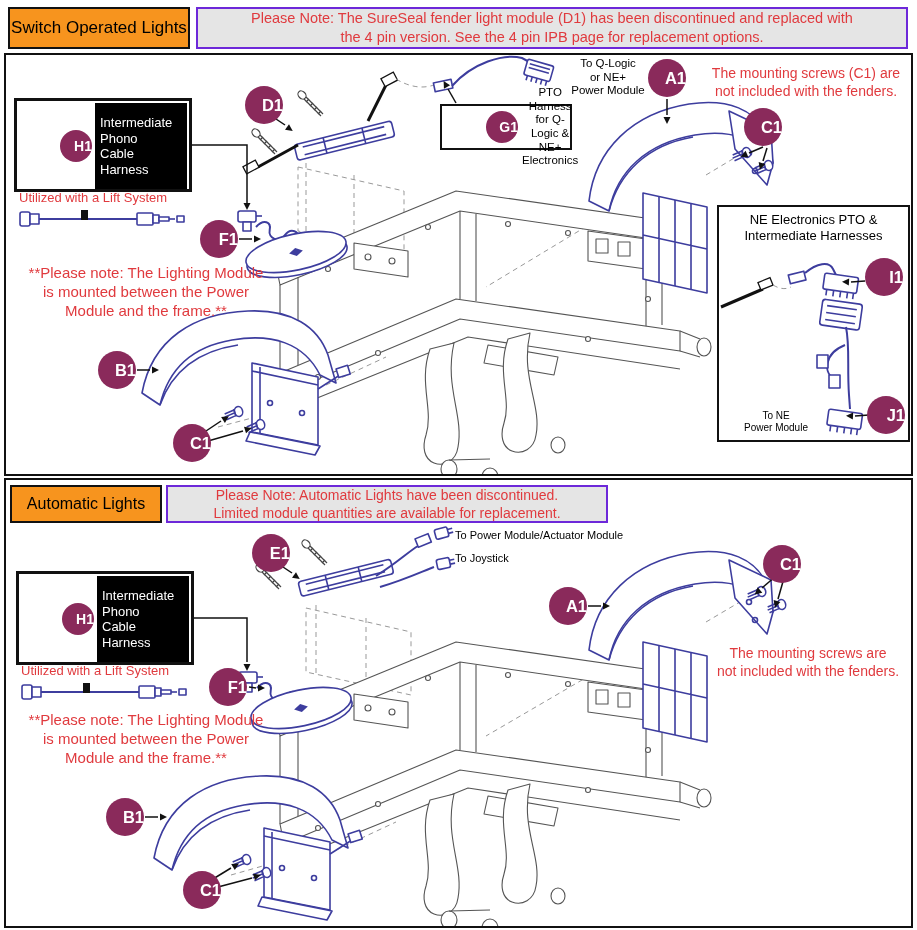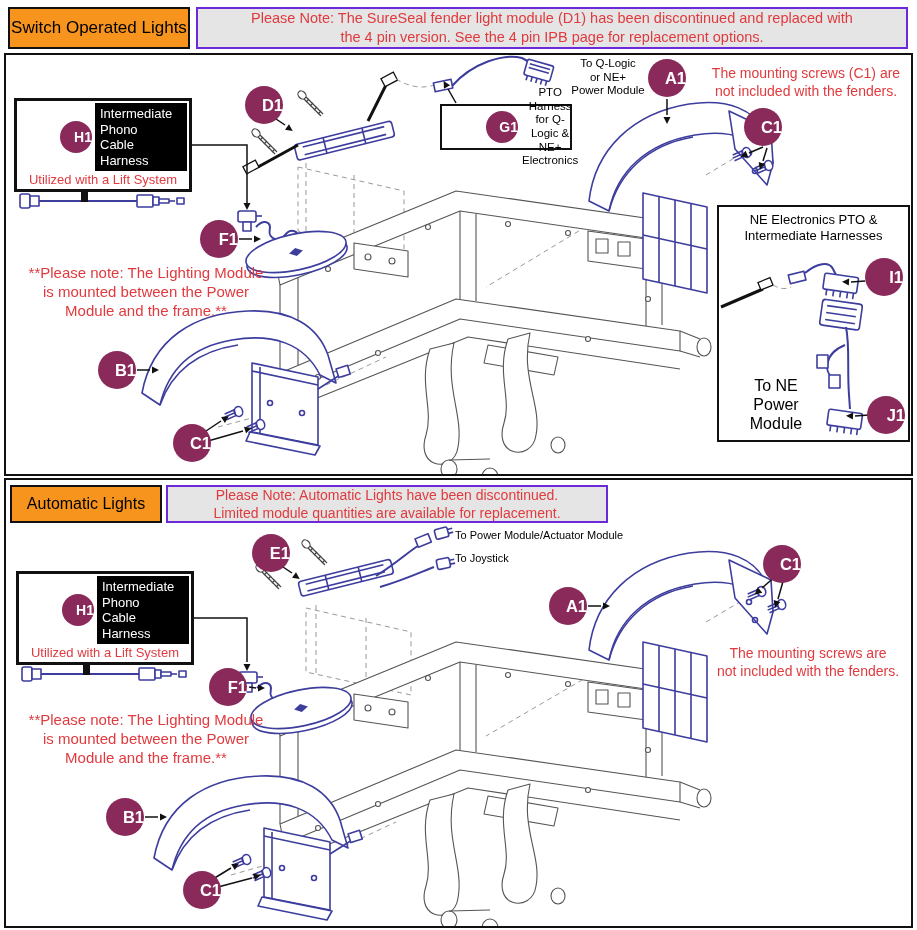--- a/index.html
+++ b/index.html
@@ -22,28 +22,28 @@
   .rednote{position:absolute;color:var(--red);text-align:center;
         white-space:pre-line;font-size:14px;line-height:1.28;}
   .rednote.lg{font-size:15px;}
   .blklabel{position:absolute;color:#000;text-align:center;white-space:pre-line;
         font-size:11.5px;line-height:1.18;}
   .blklabel.left{text-align:left;}
   .hbox{position:absolute;width:178px;height:94px;border:3px solid #111;background:#fff;
         box-sizing:border-box;padding:2px;}
   .hbox-row{display:flex;align-items:center;gap:3px;}
   .hbox-title{background:#000;color:#fff;font-size:13px;line-height:1.2;
-        padding:3px 5px;white-space:pre-line;flex:1;}
-  .hbox-sub{color:var(--red);font-size:13px;text-align:center;margin-top:1px;}
+        padding:12px 5px;white-space:pre-line;flex:1;}
+  .hbox-sub{color:var(--red);font-size:13px;text-align:left;margin-top:1px;}
   .hcable{display:block;margin:1px auto 0;}
   .wbox{position:absolute;border:2px solid #111;background:#fff;box-sizing:border-box;}
   .pto{display:flex;align-items:center;gap:4px;padding:3px;}
   .pto-text{font-size:11.5px;line-height:1.18;text-align:center;white-space:pre-line;color:#000;flex:1;}
   .ne-title{font-size:13px;text-align:center;white-space:pre-line;padding-top:5px;line-height:1.2;}
-  .ne-to{position:absolute;left:14px;bottom:6px;width:86px;font-size:16px;
+  .ne-to{position:absolute;left:14px;bottom:6px;width:86px;font-size:10px;
         text-align:center;white-space:pre-line;line-height:1.18;}
   .ne-svg{position:absolute;left:0;top:38px;}
   svg.scene{position:absolute;left:0;top:0;}
   
   .fr{stroke:#555;fill:#fff;stroke-width:1.1;stroke-linejoin:round;}
   .bl{stroke:var(--blue);fill:#fff;stroke-width:1.6;stroke-linejoin:round;}
   .bln{stroke:var(--blue);fill:none;stroke-width:1.6;}
   .blw{stroke:var(--blue);fill:none;stroke-width:2;}
   .blkc{stroke:#111;fill:none;stroke-width:3;}
   .dash{stroke:#999;fill:none;stroke-width:1;stroke-dasharray:5 4;}

